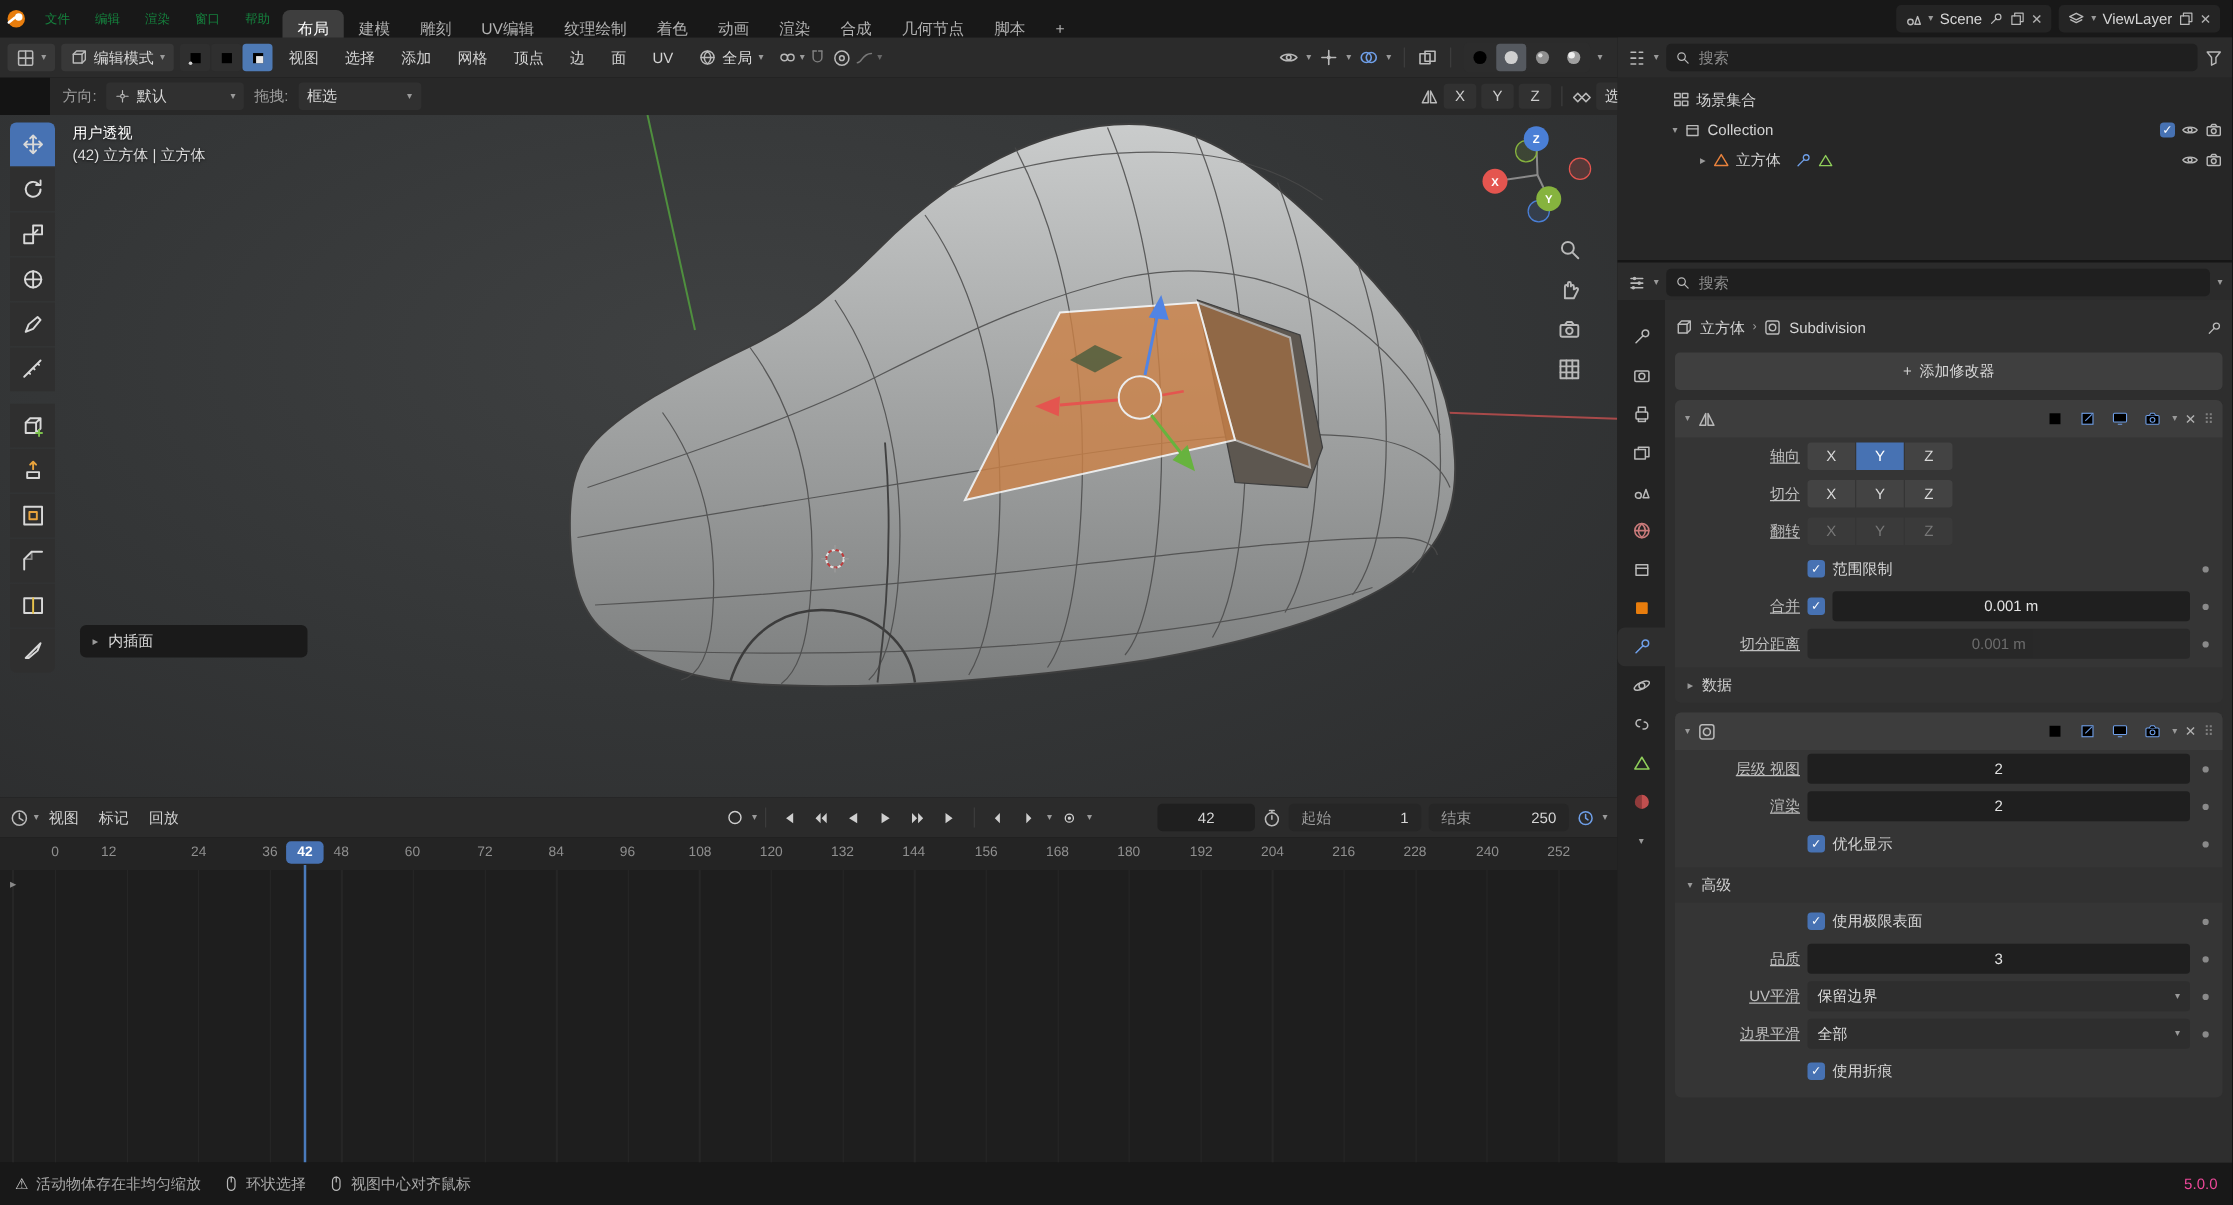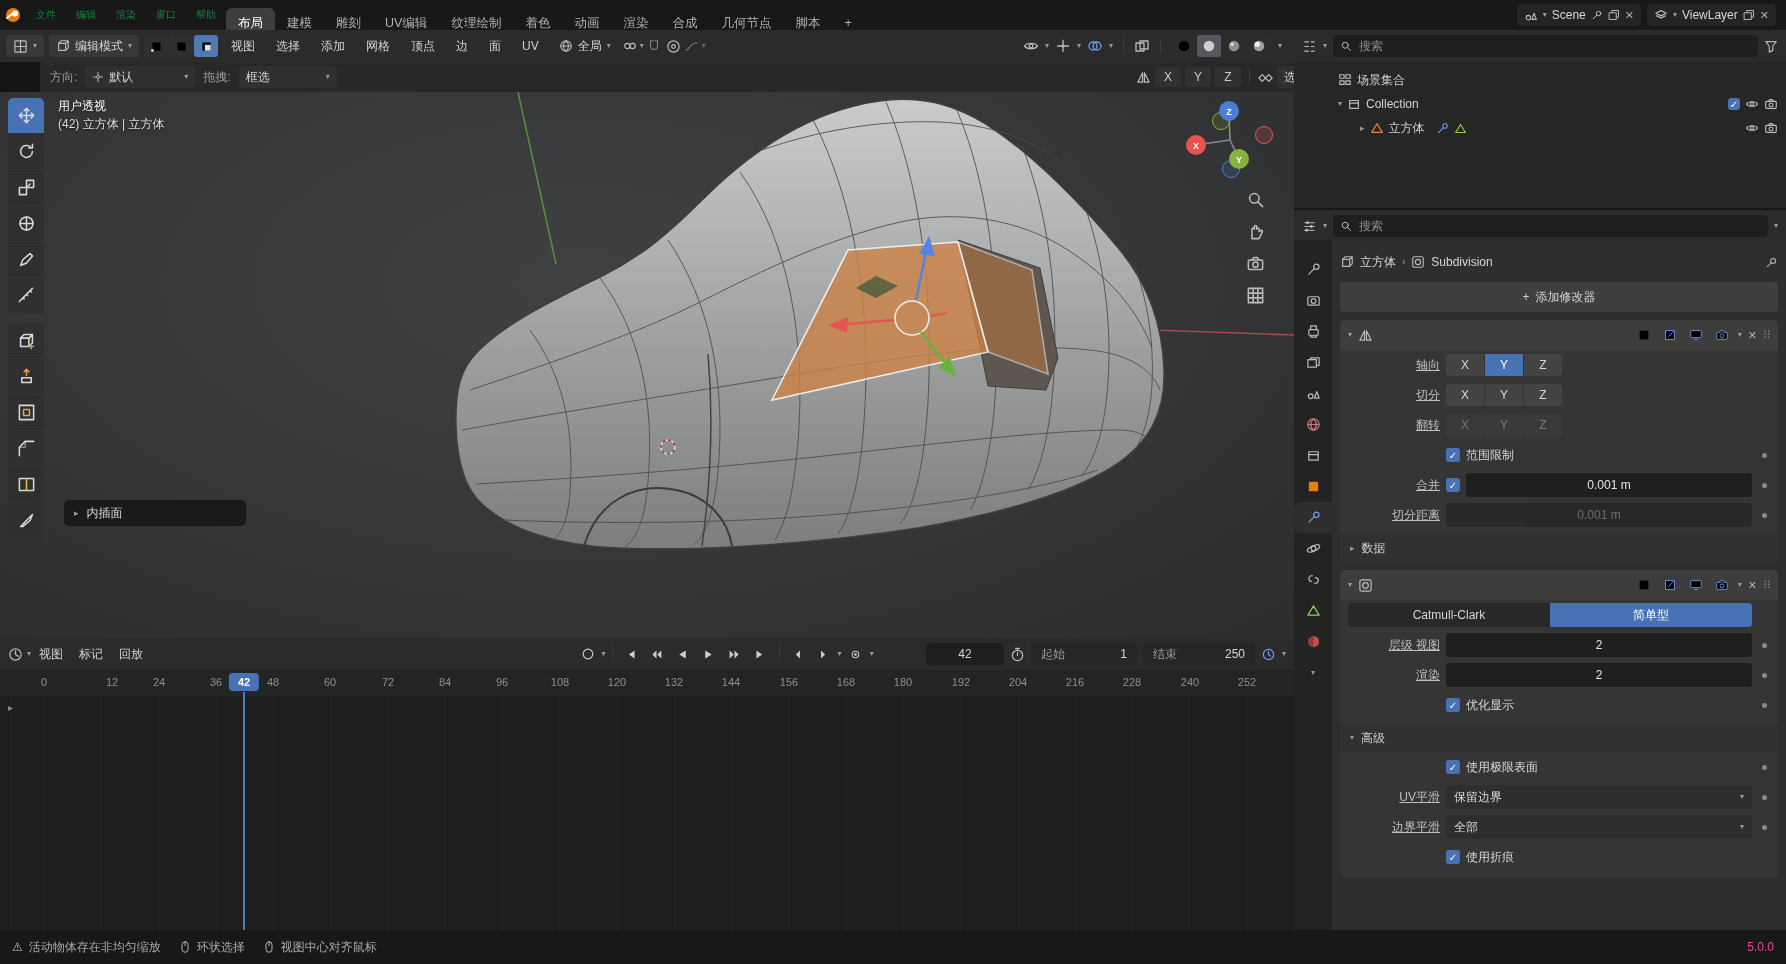--- a/index.html
+++ b/index.html
@@ -655,21 +655,21 @@
             <circle cx="8" cy="8" r="5.5"></circle>
             <path d="M8 5v3l2 1.5"></path>
           </svg>
         </span>
       <span class="cv">▾</span>
     </div>
   </div>
 
   <div class="ruler">
     <span class="tick" style="left:44px">0</span>
-    <span class="tick" style="left:112px">12</span>
+    <span class="tick" style="left:87px">12</span>
     <span class="tick" style="left:159px">24</span>
     <span class="tick" style="left:216px">36</span>
     <span class="tick" style="left:273px">48</span>
     <span class="tick" style="left:330px">60</span>
     <span class="tick" style="left:388px">72</span>
     <span class="tick" style="left:445px">84</span>
     <span class="tick" style="left:502px">96</span>
     <span class="tick" style="left:560px">108</span>
     <span class="tick" style="left:617px">120</span>
     <span class="tick" style="left:674px">132</span>
@@ -1106,27 +1106,20 @@
                 <rect x="2" y="5" width="12" height="8" rx="1"></rect>
                 <circle cx="8" cy="9" r="2.2"></circle>
                 <path d="M5 5l1.5-2h3L11 5"></path>
               </svg>
             </span>
           <span class="cv">▾</span>
           <span class="x">✕</span>
           <span class="drag">⠿</span>
         </div>
         <div class="prow">
-          <div class="segwide">
-            <span class="seghalf">Catmull-Clark</span>
-            <span class="seghalf on">简单型</span>
-          </div>
-          <span class="adot"></span>
-        </div>
-        <div class="prow">
           <span class="plab">层级 视图</span>
           <div class="nfield">
               <span>2</span>
             </div>
           <span class="adot">
               <span class="dot"></span>
             </span>
         </div>
         <div class="prow">
           <span class="plab">渲染</span>
@@ -1148,20 +1141,29 @@
         </div>
         <div class="subhead">
           <span class="cv">▾</span>
           <span>高级</span>
         </div>
         <div class="prow">
           <span class="plab"></span>
           <span class="chk">✓</span>
           <span>使用极限表面</span>
           <span class="grow"></span>
+          <span class="adot">
+              <span class="dot"></span>
+            </span>
+        </div>
+        <div class="prow">
+          <span class="plab">品质</span>
+          <div class="nfield">
+              <span>3</span>
+            </div>
           <span class="adot">
               <span class="dot"></span>
             </span>
         </div>
         <div class="prow">
           <span class="plab">UV平滑</span>
           <div class="drop">
             <span class="grow">保留边界</span>
             <span class="cv">▾</span>
           </div>

